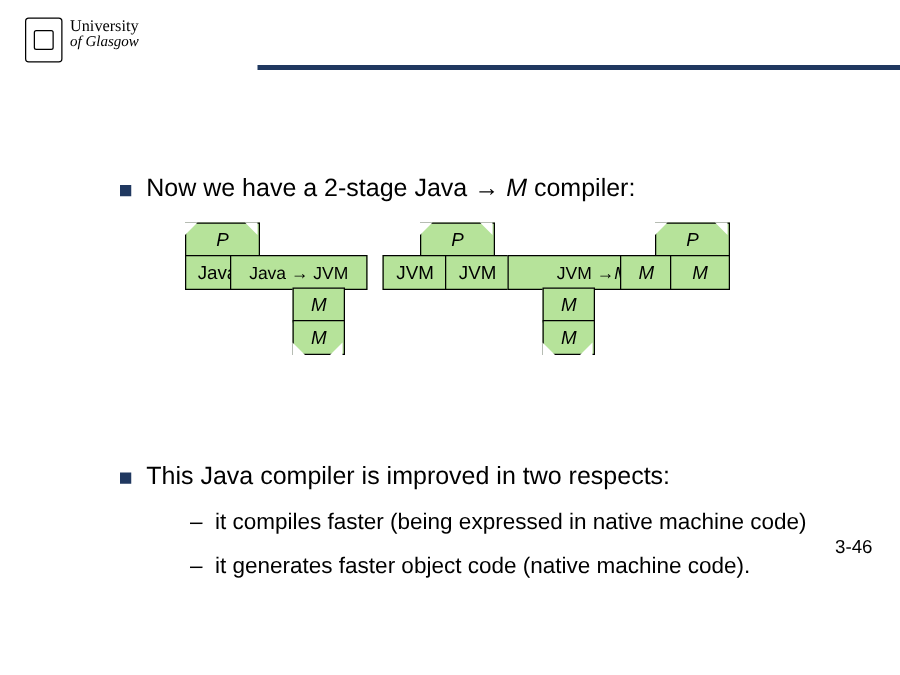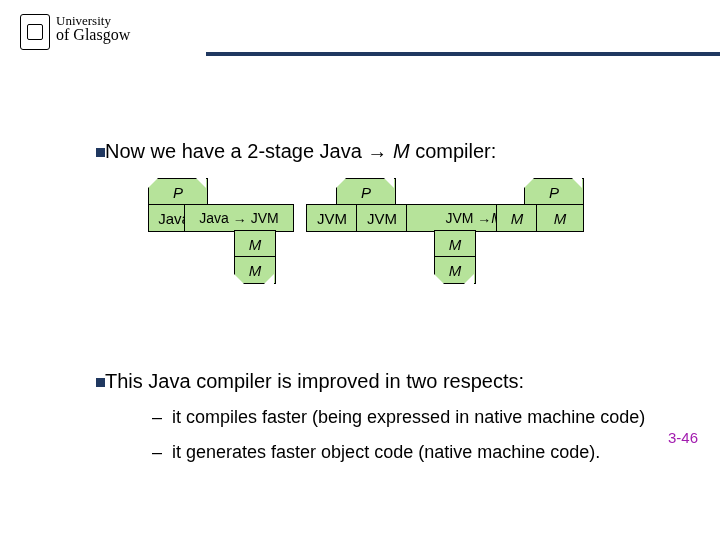--- a/index.html
+++ b/index.html
@@ -2,36 +2,36 @@
 <html><head>
 <meta charset="utf-8">
 <style>
   html,body{margin:0;padding:0;width:720px;height:540px;background:#fff;font-family:Arial,Helvetica,sans-serif;color:#000;overflow:hidden}
   .slide{position:relative;width:720px;height:460px}
   .logo{position:absolute;left:20px;top:14px;display:flex;align-items:flex-start;gap:6px;color:#000}
   .logo-mark{width:28px;height:34px;border:1.5px solid #000;border-radius:3px;display:flex;flex-direction:column;align-items:center;justify-content:center;gap:2px}
   .logo-mark .crest{width:14px;height:14px;border:1.3px solid #000;border-radius:2px}
   .logo-text{display:flex;flex-direction:column;line-height:1;font-family:Georgia,"Times New Roman",serif}
   .logo-text .l1{font-size:13px}
-  .logo-text .l2{font-size:16px;}
+  .logo-text .l2{font-size:12px;font-style:italic}
   .title{position:absolute;left:206px;top:20px;font-size:21px;font-weight:bold;font-style:italic;color:#000}
   .title span.plain{font-style:normal}
   .rule{position:absolute;left:206px;top:52px;right:0;height:4px;background:#203860}
   .body{position:absolute;left:96px;right:60px;top:140px}
-  .bullet{display:flex;font-size:20px;margin-bottom:14px}
+  .bullet{display:flex;gap:12px;font-size:20px;margin-bottom:14px}
   .bullet .sq{width:9px;height:9px;background:#203860;margin-top:8px;flex:0 0 auto}
   .bullet .txt{flex:1}
   .sub{display:flex;gap:10px;font-size:18px;margin:0 0 14px 56px}
   .sub .dash{flex:0 0 auto;margin-top:0}
   .sub .txt{flex:1}
   .em{font-style:italic}
   .diagram{position:absolute;left:148px;top:178px;width:460px;height:170px}
   .cell{position:absolute;font-size:15px;display:flex;align-items:center;justify-content:center;background:#b6e39a;border:1px solid #000}
   .cell.p{font-style:italic}
-  .pagenum{position:absolute;right:22px;bottom:14px;font-size:15px;color:#a21caf}
+  .pagenum{position:absolute;right:22px;bottom:14px;font-size:15px;color:#000000}
   
   .notch{position:absolute;width:0;height:0}
   .bullet2-wrap{position:absolute;left:96px;right:44px;top:370px}
 </style>
 </head>
 <body>
 <div class="slide">
 
   <div class="logo">
     <div class="logo-mark">

